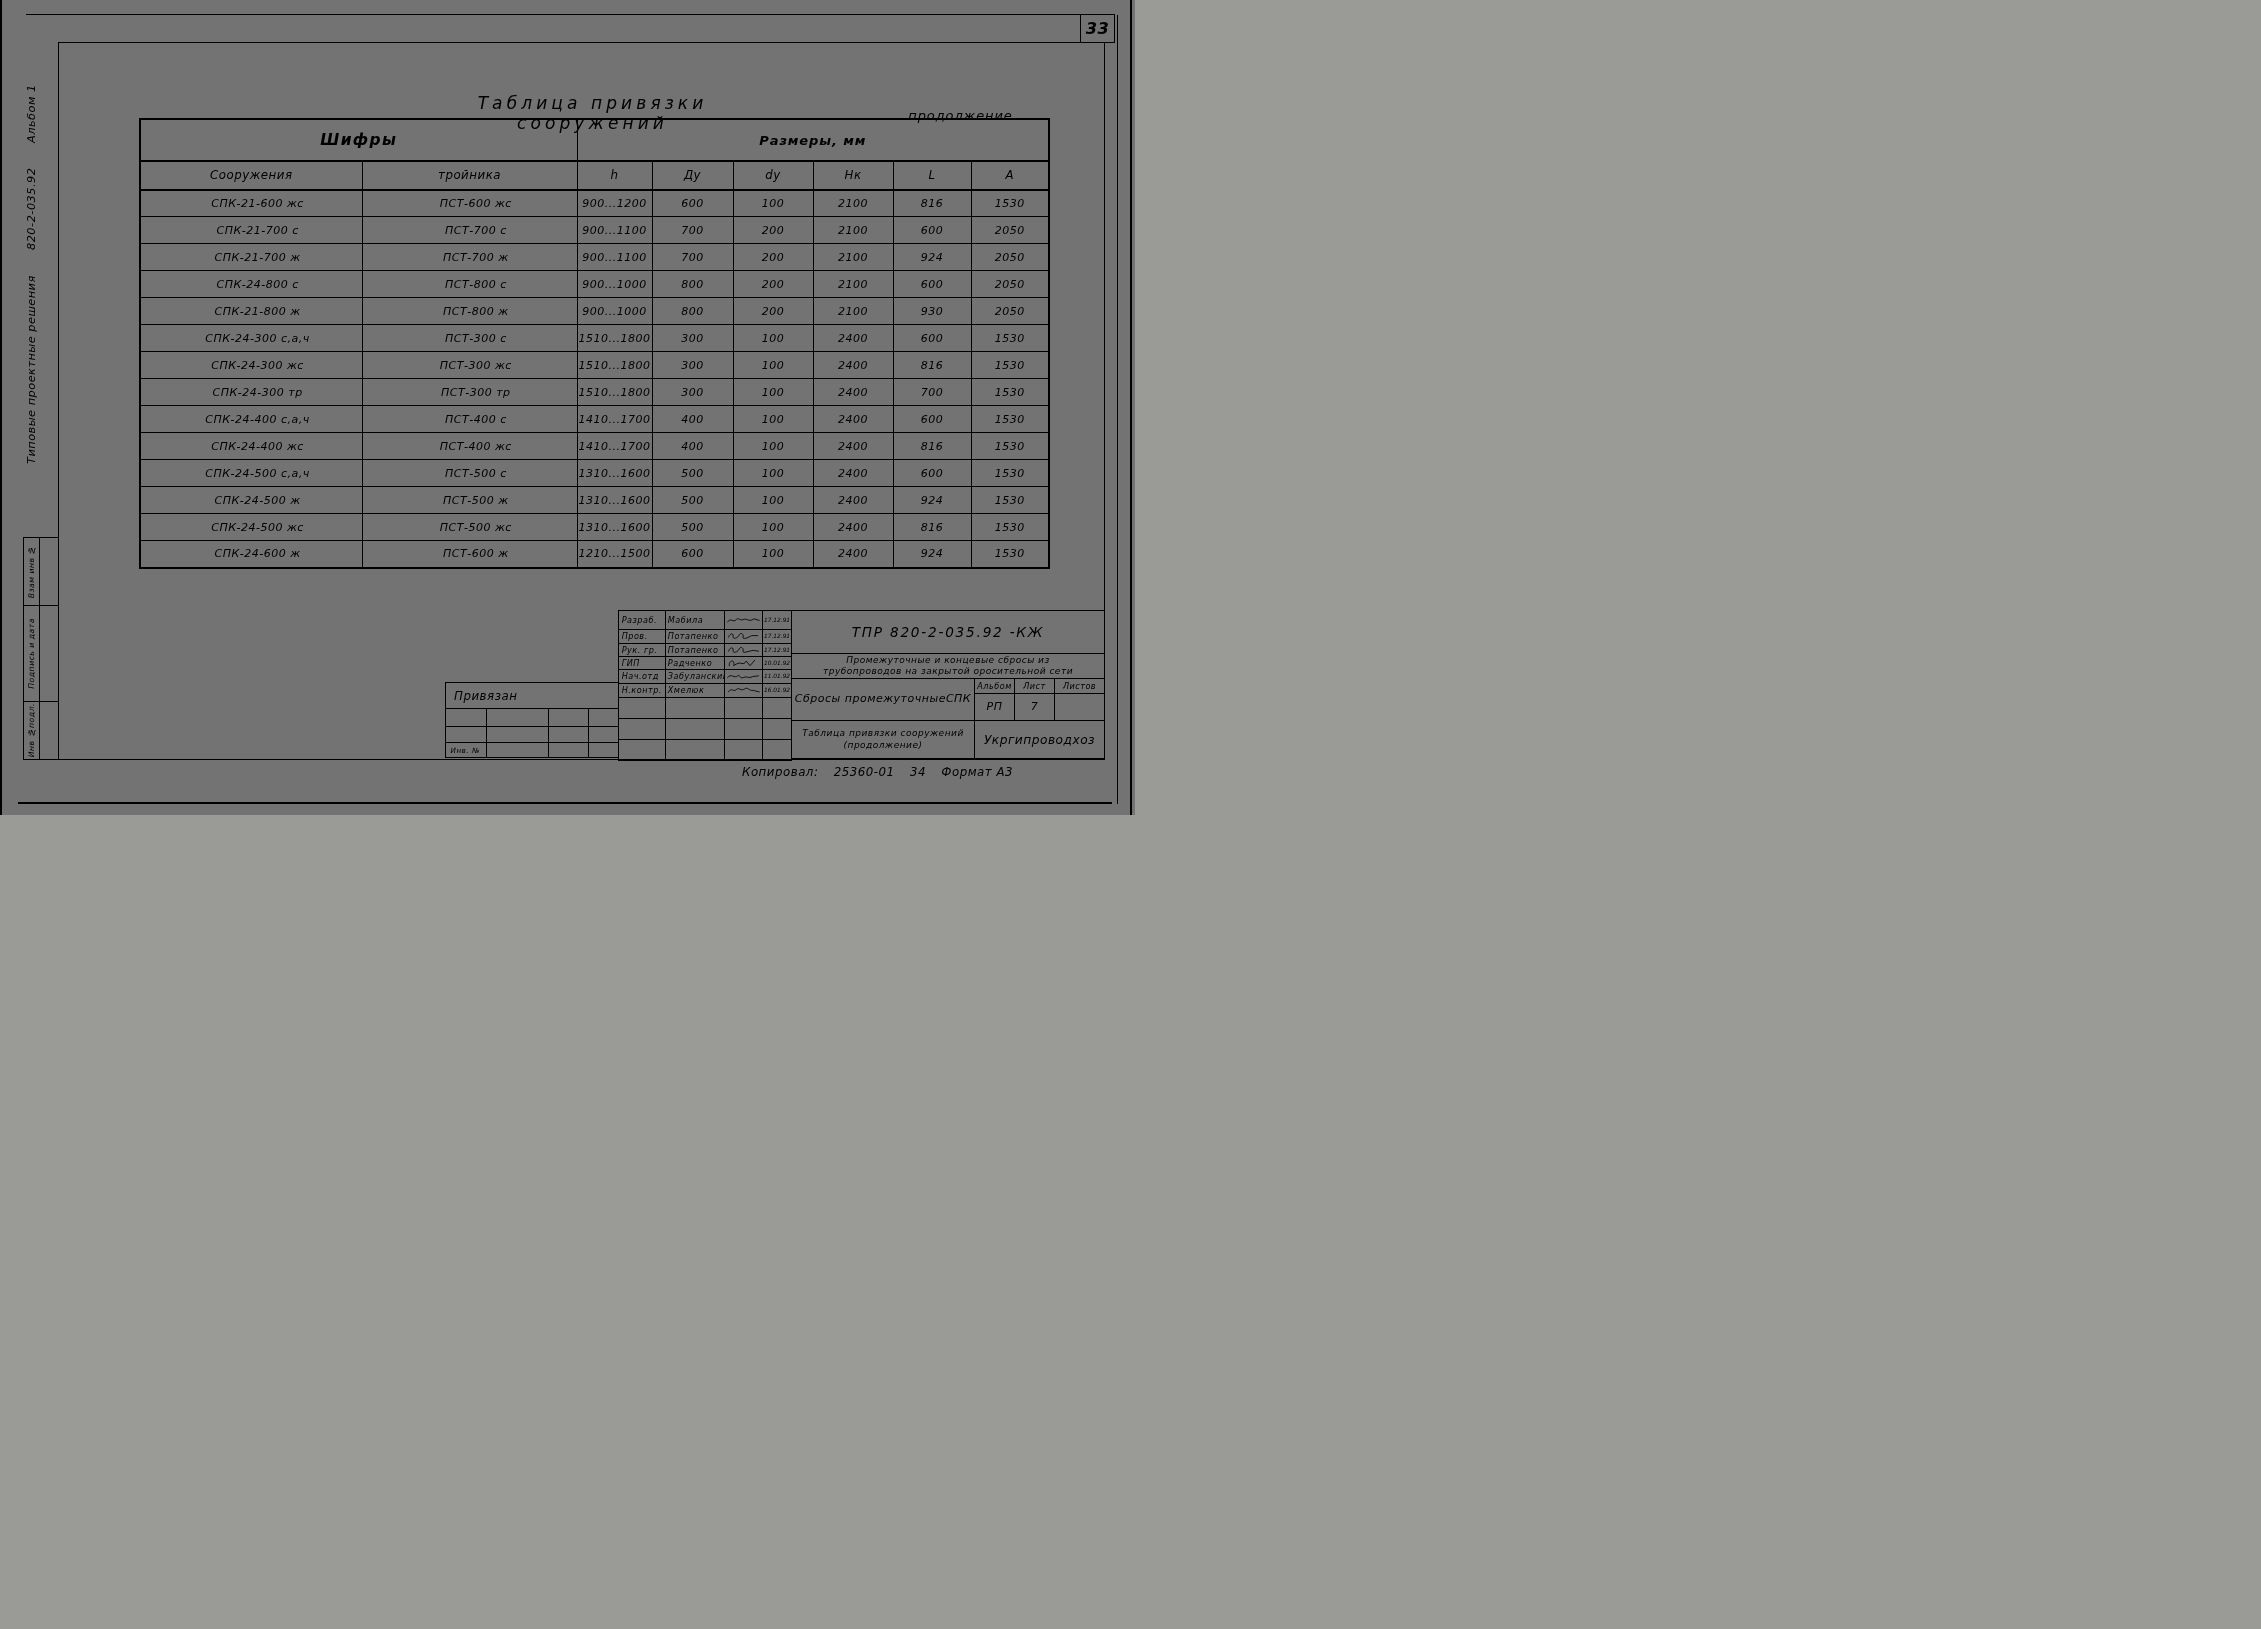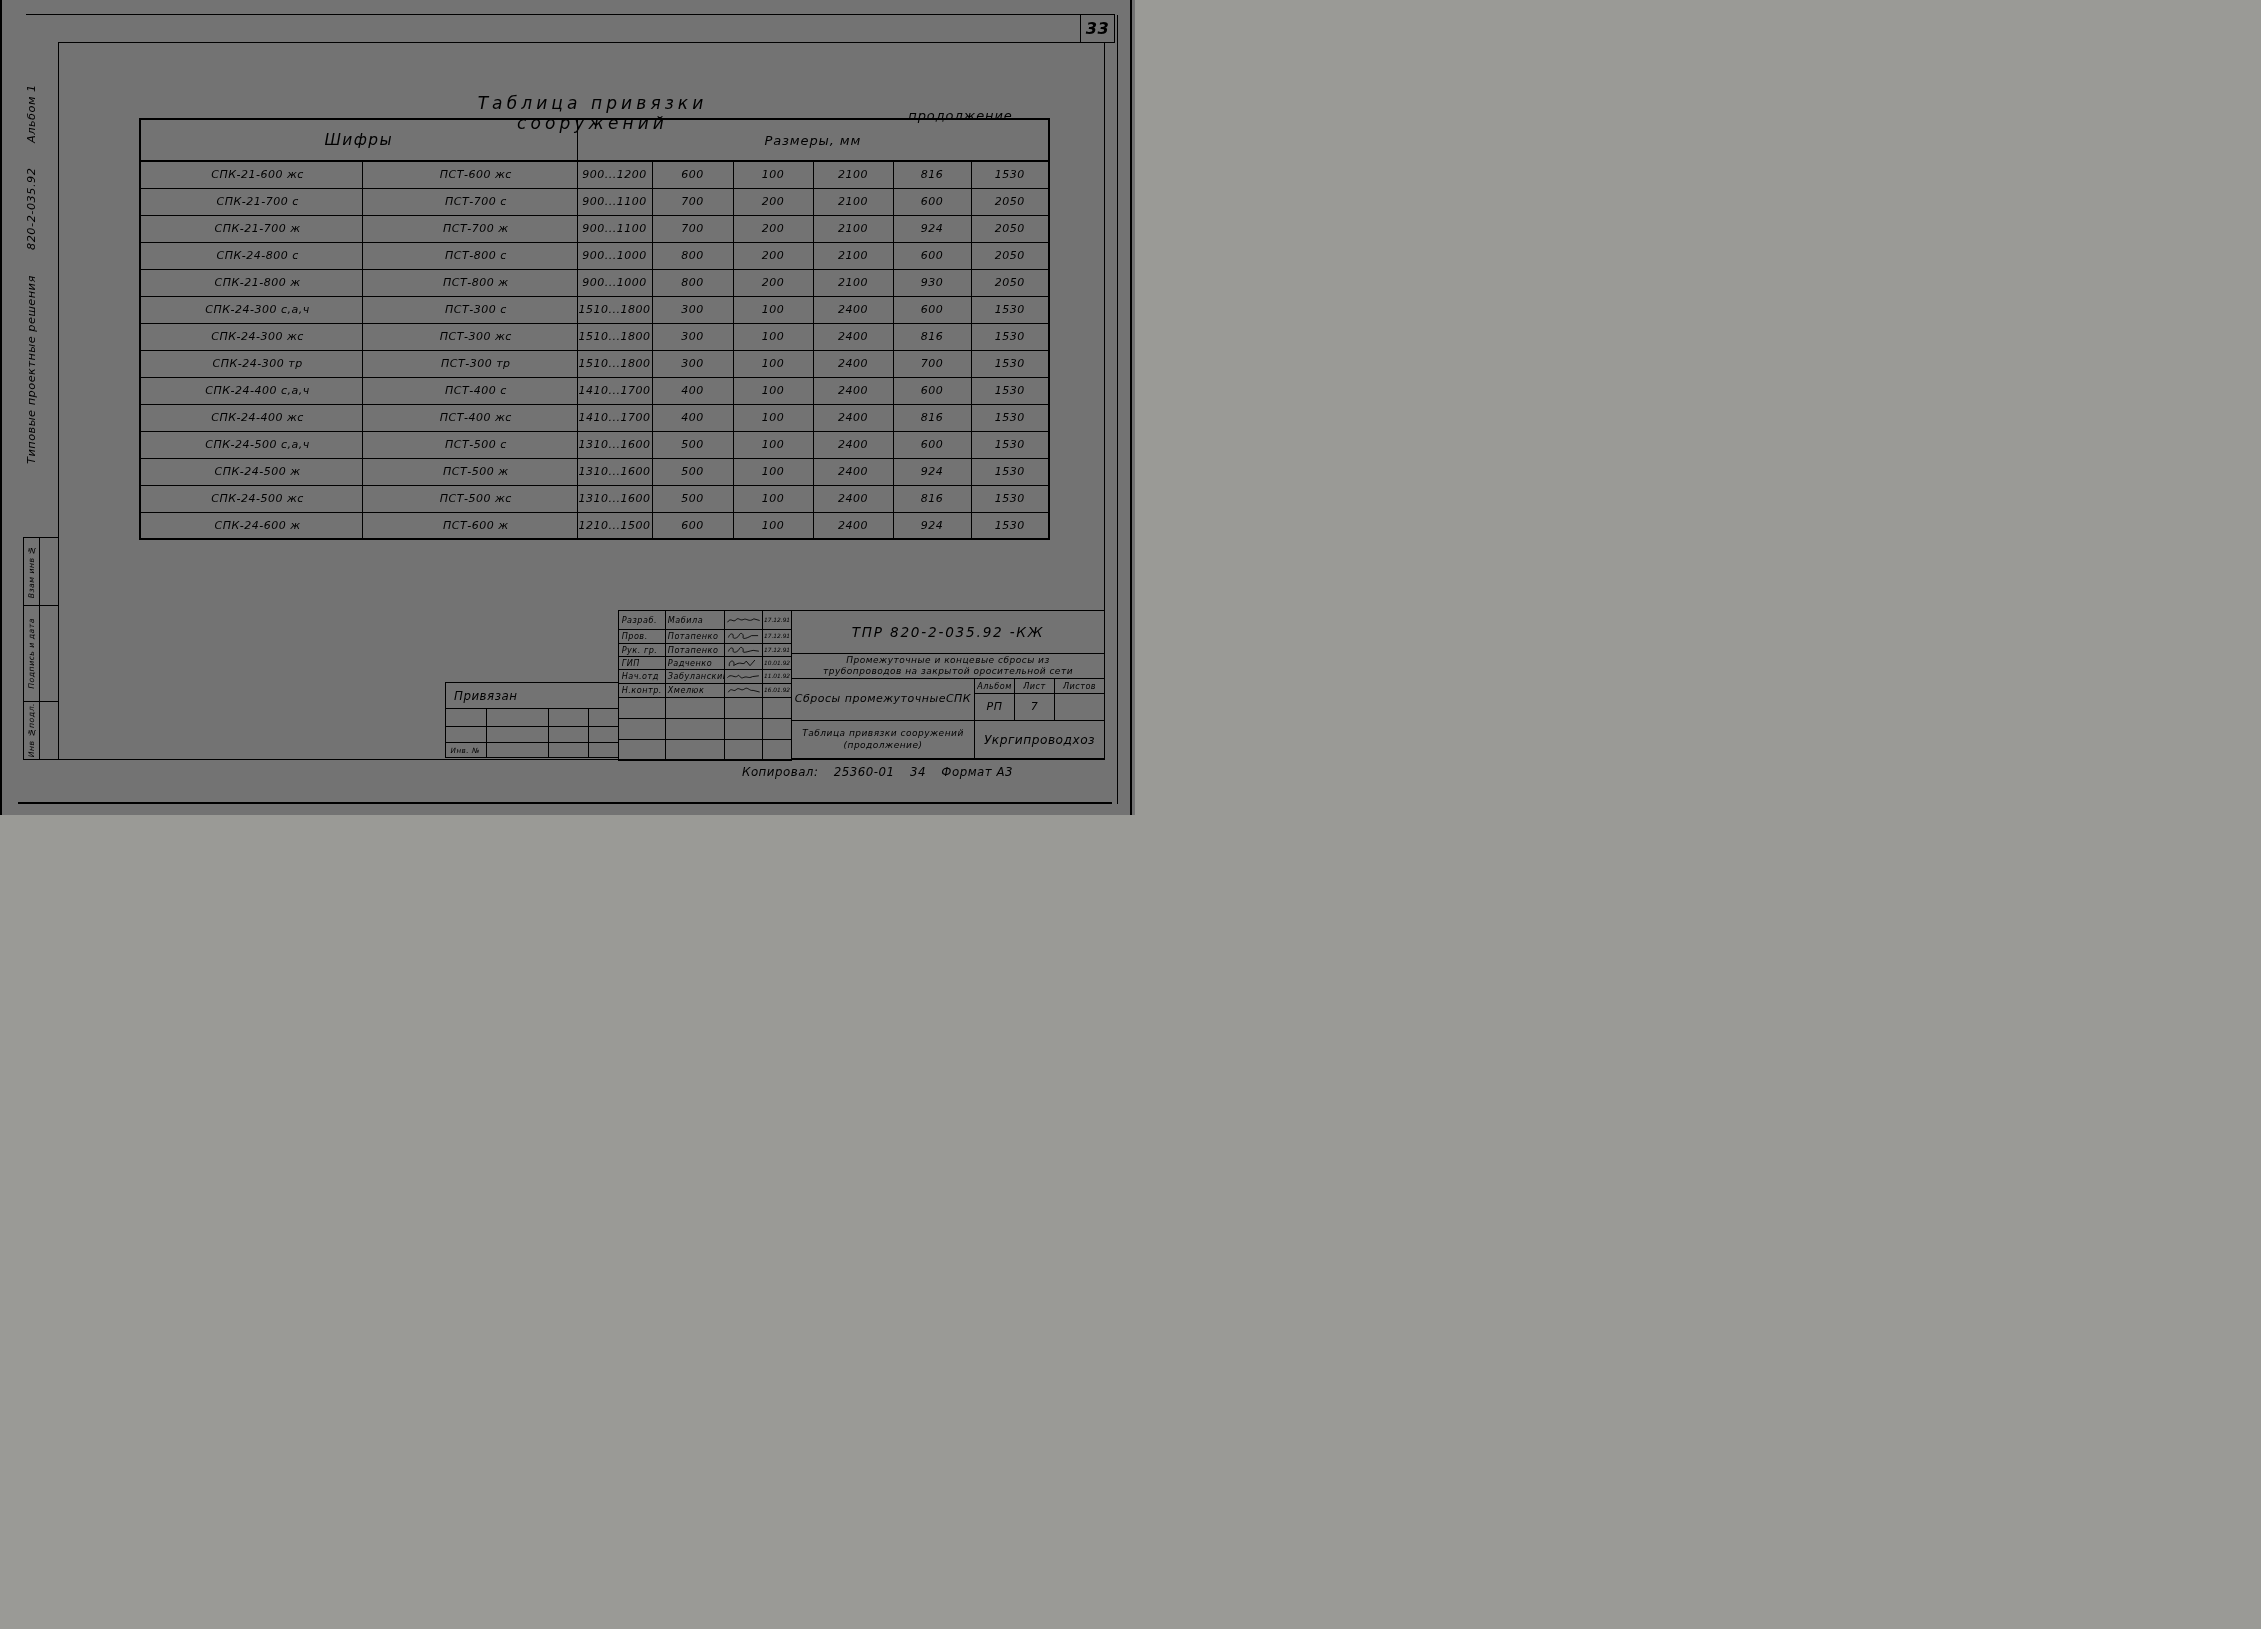--- a/index.html
+++ b/index.html
@@ -45,21 +45,21 @@
     font-size:17px; letter-spacing:4.1px; }
   .tbl-cont  { left:904px; top:108px; width:113px; text-align:center;
     font-size:13px; letter-spacing:0.9px; }
 
   
   table.bind { position:absolute; left:139px; top:118px; width:908px;
     border-collapse:collapse; table-layout:fixed;
     border:2.3px solid #000; }
   table.bind th, table.bind td { border:1.4px solid #000; padding:0; overflow:hidden; }
   table.bind thead tr.h1 { height:42px; }
-  table.bind thead tr.h1 th { border-bottom-width:2.3px; font-weight:normal; }
+  table.bind thead tr.h1 th { border-bottom-width:2.3px; font-weight:bold; }
   table.bind thead tr.h2 { height:28.5px; }
   table.bind thead tr.h2 th { border-bottom-width:2.3px; font-weight:normal; font-size:11.8px; }
   table.bind tbody tr { height:27px; }
   .g1 { font-size:15.4px; letter-spacing:1.4px; }
   .g2 { font-size:13px; letter-spacing:0.9px; }
   table.bind tbody td { font-size:11px; }
   td.cL { text-align:center; padding-left:12.7px !important; }
   td.cC, th.cC { text-align:center; }
 
   
@@ -165,20 +165,30 @@
         <col style="width:81px">
         <col style="width:80px">
       <col style="width:80px">
         <col style="width:78px">
         <col style="width:78px">
     </colgroup>
     <thead>
       <tr class="h1">
         <th colspan="2" class="hand g1 cC">Шифры</th>
         <th colspan="6" class="hand g2 cC">Размеры, мм</th>
+      </tr>
+      <tr class="h2">
+        <th class="hand cC">Сооружения</th>
+        <th class="hand cC">тройника</th>
+        <th class="hand cC">h</th>
+        <th class="hand cC">Ду</th>
+        <th class="hand cC">dу</th>
+        <th class="hand cC">Нк</th>
+        <th class="hand cC">L</th>
+        <th class="hand cC">А</th>
       </tr>
     </thead>
     <tbody>
         <tr>
           <td class="hand cL">СПК-21-600 жс</td>
           <td class="hand cL">ПСТ-600 жс</td>
           <td class="hand cC">900...1200</td>
           <td class="hand cC">600</td>
           <td class="hand cC">100</td>
           <td class="hand cC">2100</td>

